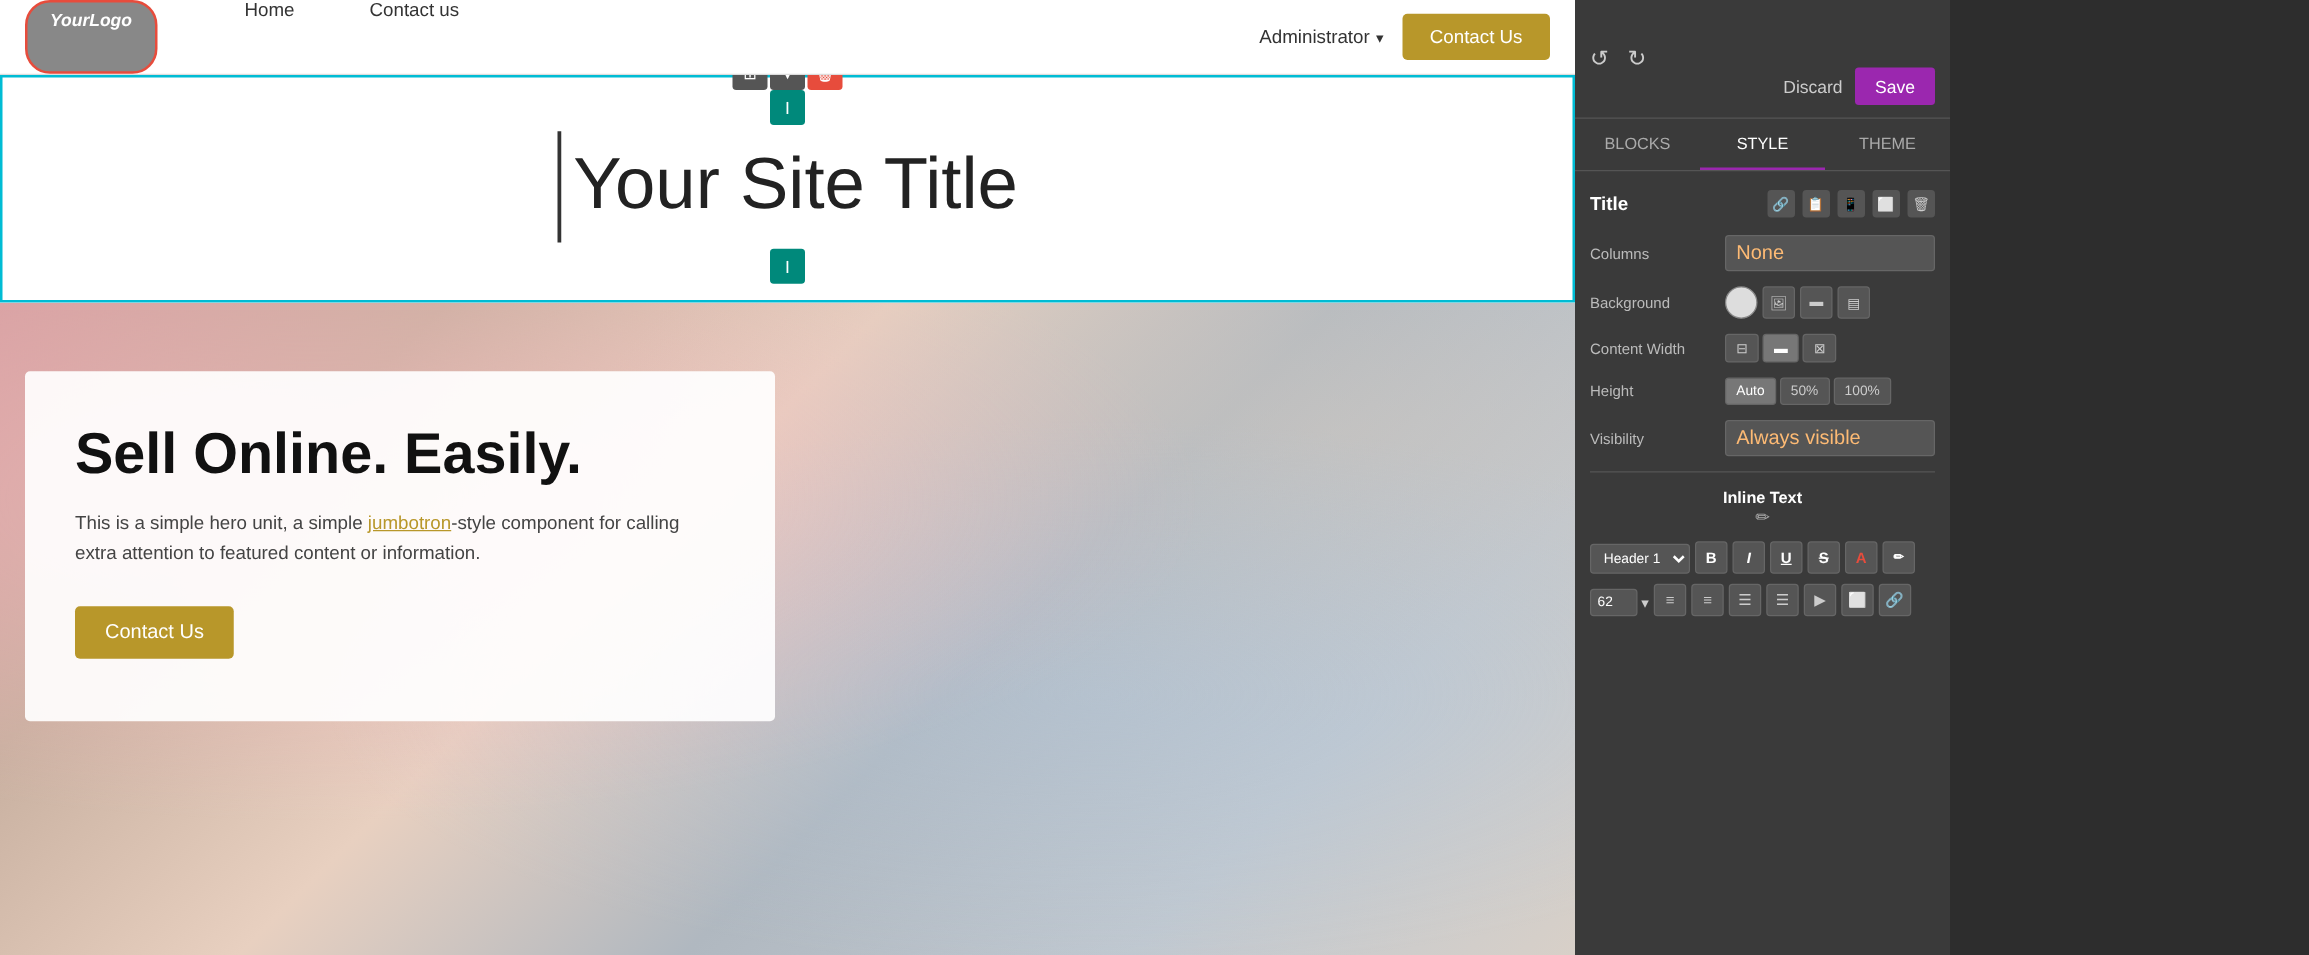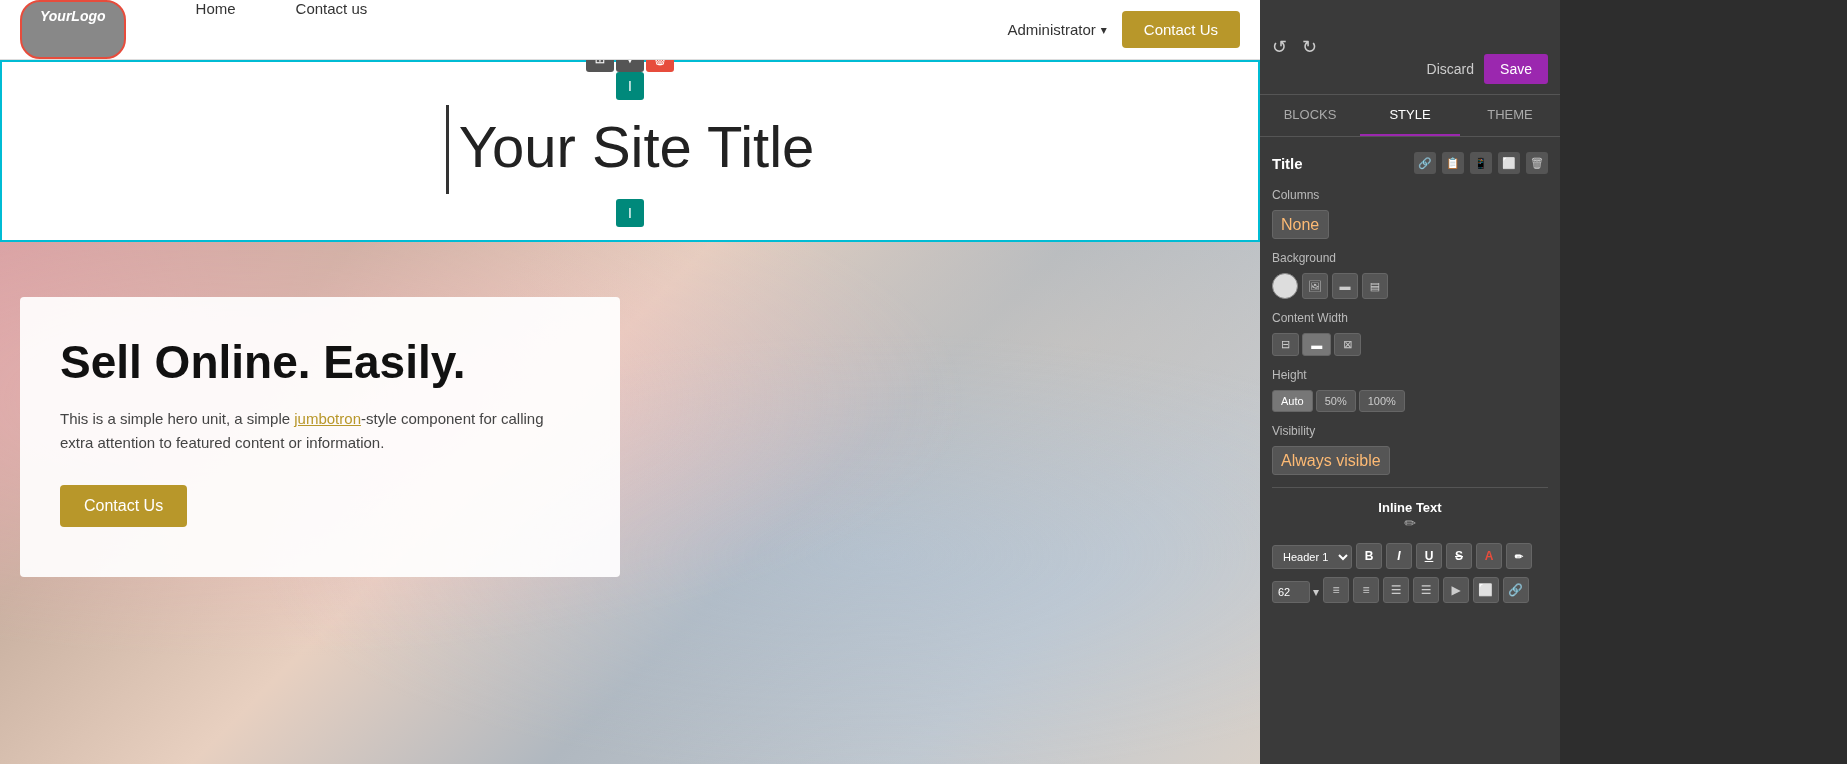--- a/index.html
+++ b/index.html
@@ -298,24 +298,23 @@
       display: flex;
       align-items: center;
       justify-content: center;
       font-size: 11px;
       color: #ccc;
       cursor: pointer;
     }
 
     .property-row {
       display: flex;
-      align-items: flex-start;
+      align-items: center;
       margin-bottom: 12px;
       gap: 8px;
-      flex-direction: column;
     }
     .property-label {
       width: 100px;
       font-size: 12px;
       color: #bbb;
       flex-shrink: 0;
     }
     .property-control {
       flex: 1;
       display: flex;

